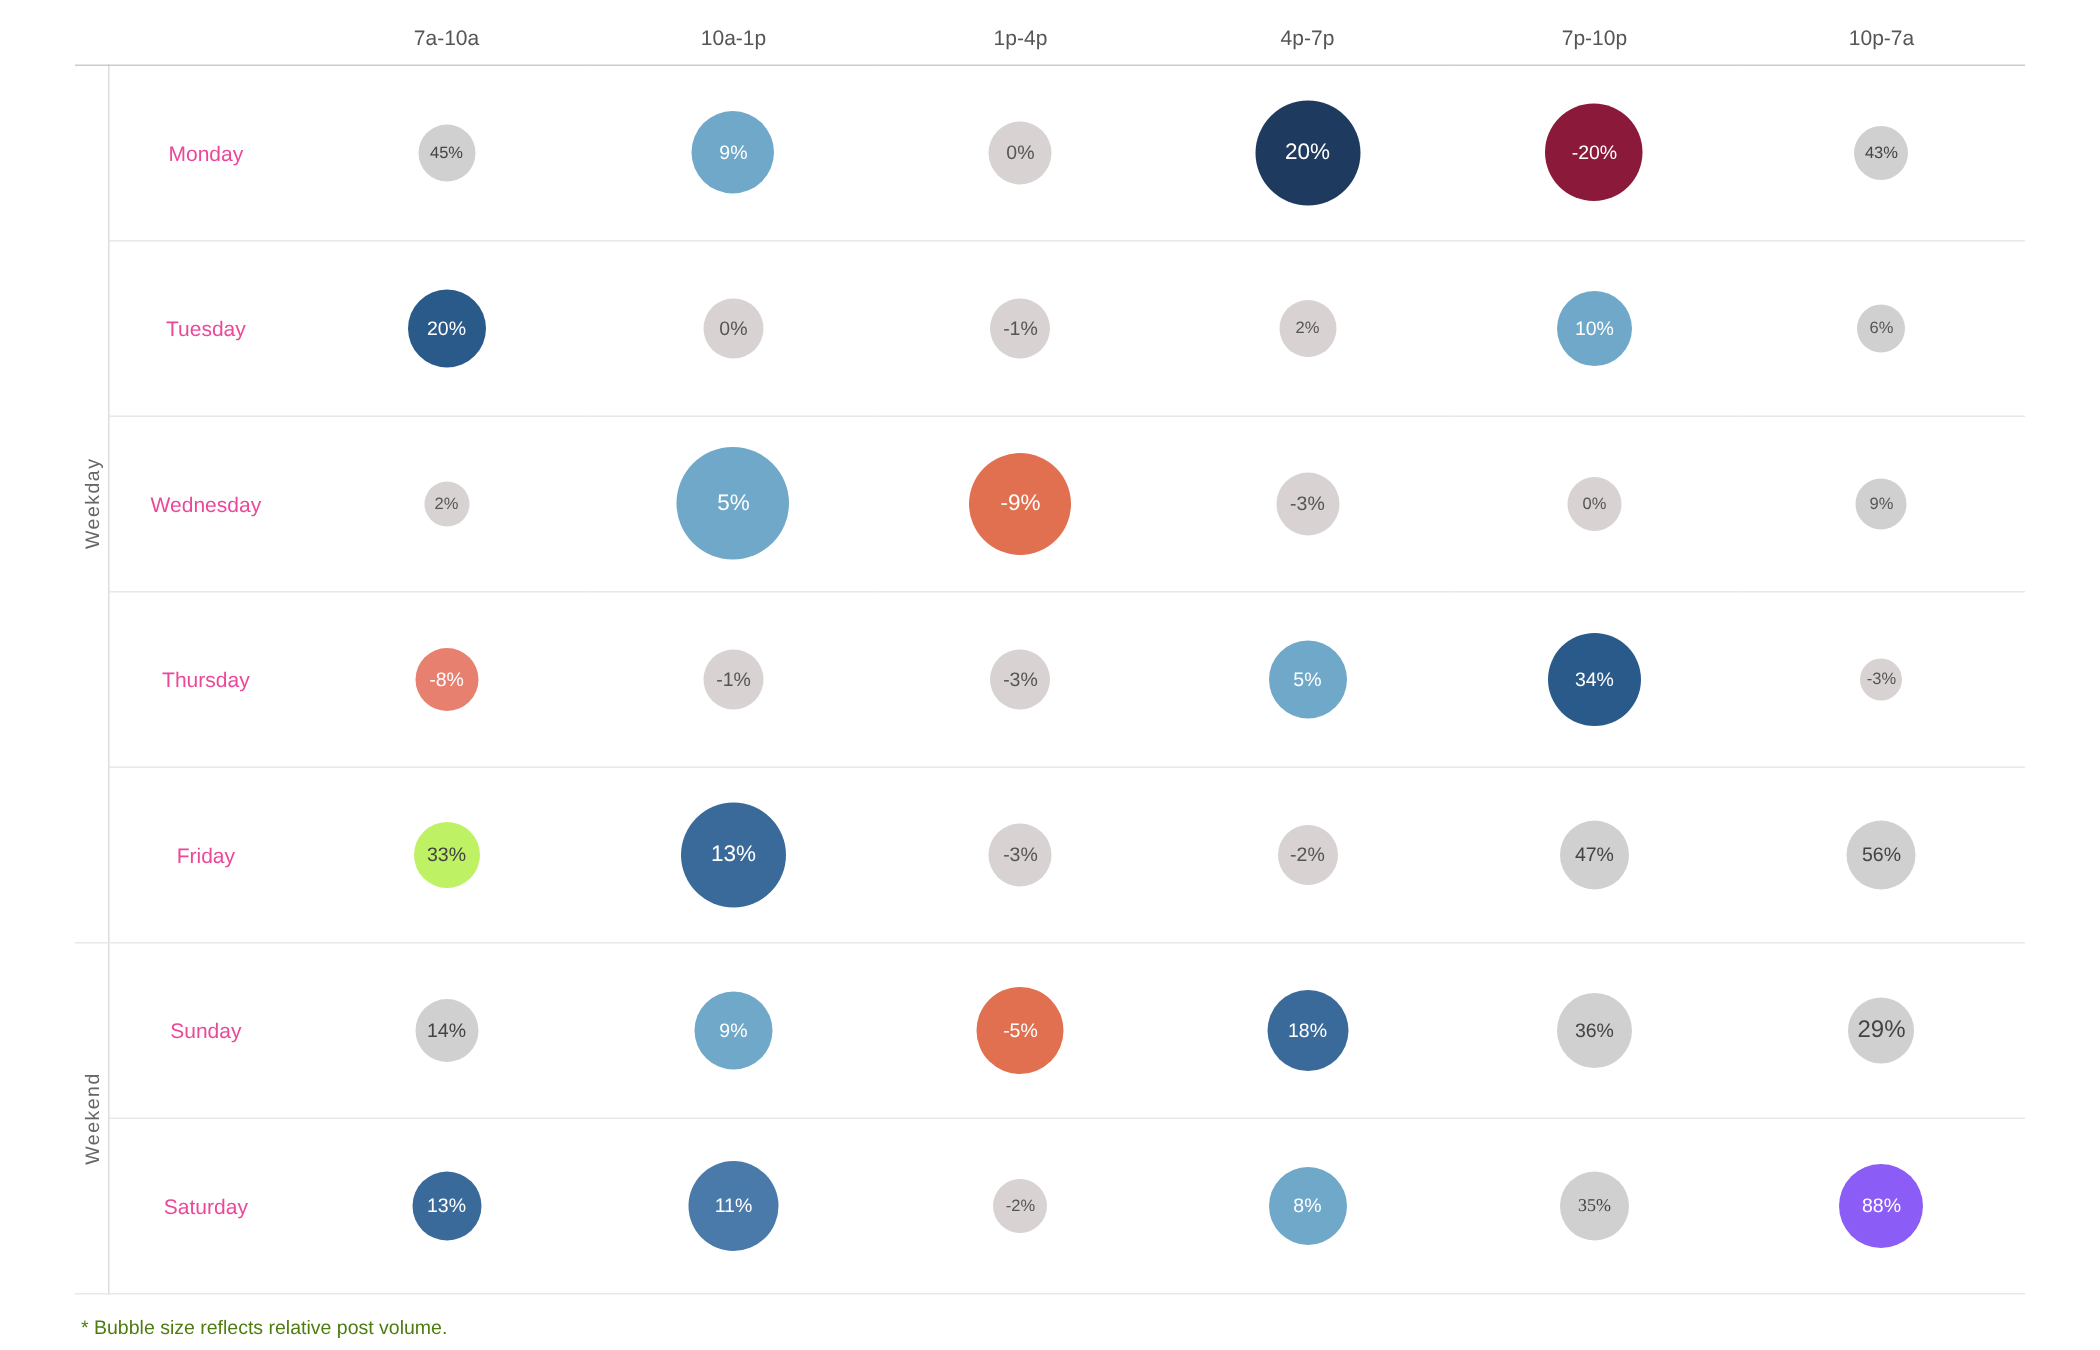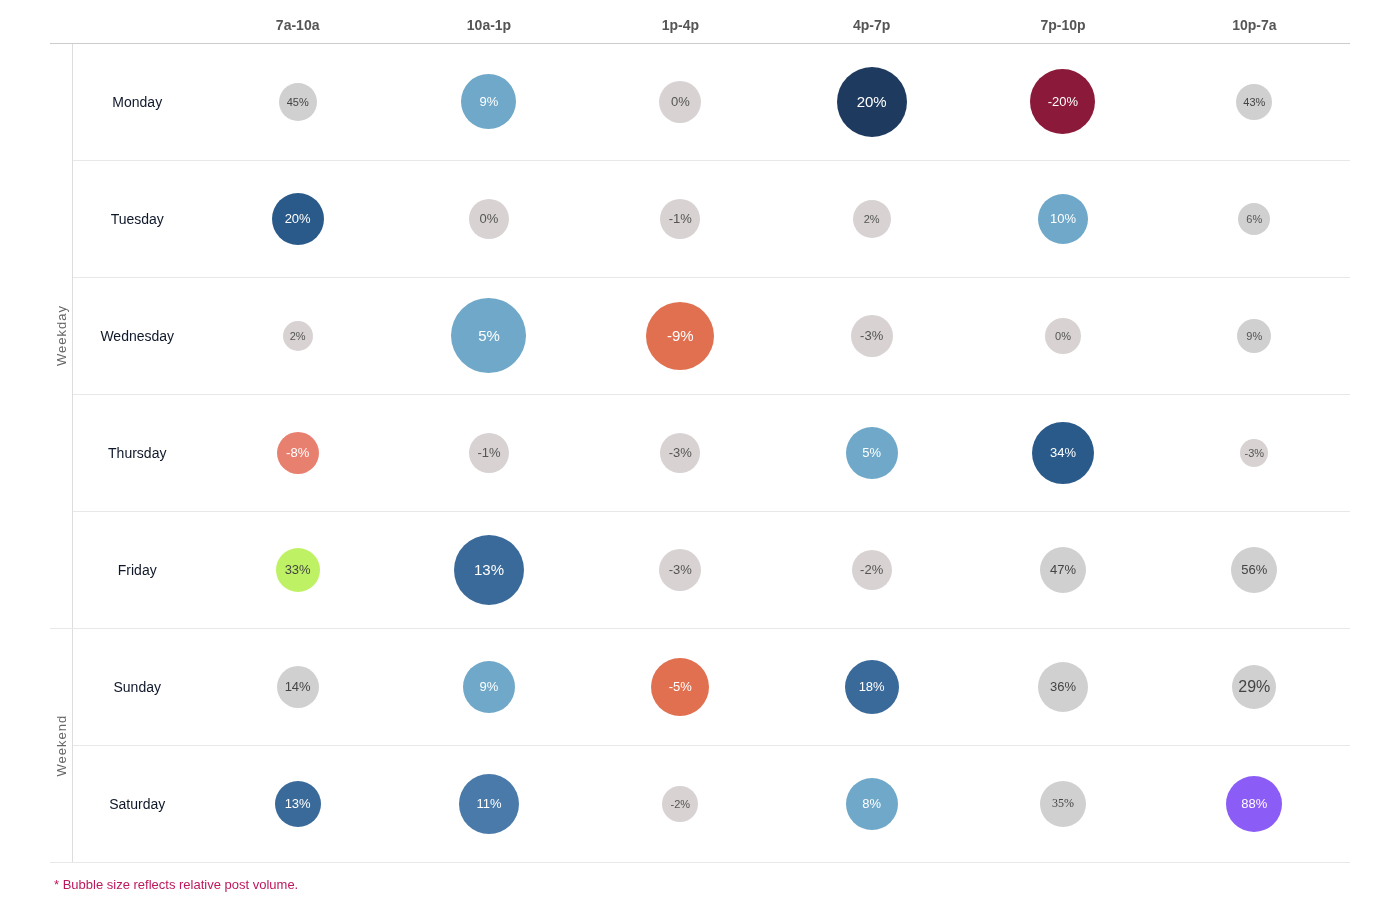--- a/index.html
+++ b/index.html
@@ -34,21 +34,21 @@
       vertical-align: middle;
       padding: 0;
     }
     .col-label {
       width: 200px;
     }
     
     .header-row th {
       font-size: 14px;
       color: #555;
-      font-weight: 700;
+      font-weight: 400;
       padding: 8px 0 10px 0;
       border-bottom: 1px solid #ccc;
     }
     .header-row th.col-label {
       border-bottom: 1px solid #ccc;
     }
     
     .divider-row td {
       border-top: 1.5px solid #bbb;
       height: 0;
@@ -56,21 +56,21 @@
     }
     
     .data-row {
       height: 90px;
     }
     .data-row td {
       border-bottom: 1px solid #e8e8e8;
     }
     .day-label {
       font-size: 14px;
-      color: #0f172a;
+      color: #ec4899;
       text-align: left;
       padding-left: 20px;
       vertical-align: middle;
       margin-left: 12px;
     }
     .section-label-cell {
       writing-mode: vertical-rl;
       text-orientation: mixed;
       transform: rotate(180deg);
       font-size: 13px;
@@ -98,21 +98,21 @@
       display: flex;
       align-items: center;
       justify-content: center;
       font-size: 13px;
       font-weight: 500;
       color: #333;
       flex-shrink: 0;
     }
     .footnote {
       font-size: 13px;
-      color: #be185d;
+      color: #4d7c0f;
       margin-top: 14px;
       padding-left: 4px;
     }
   </style>
 </head>
 <body>
 
 <div class="chart-container">
   <table class="grid-table">
     <colgroup>

